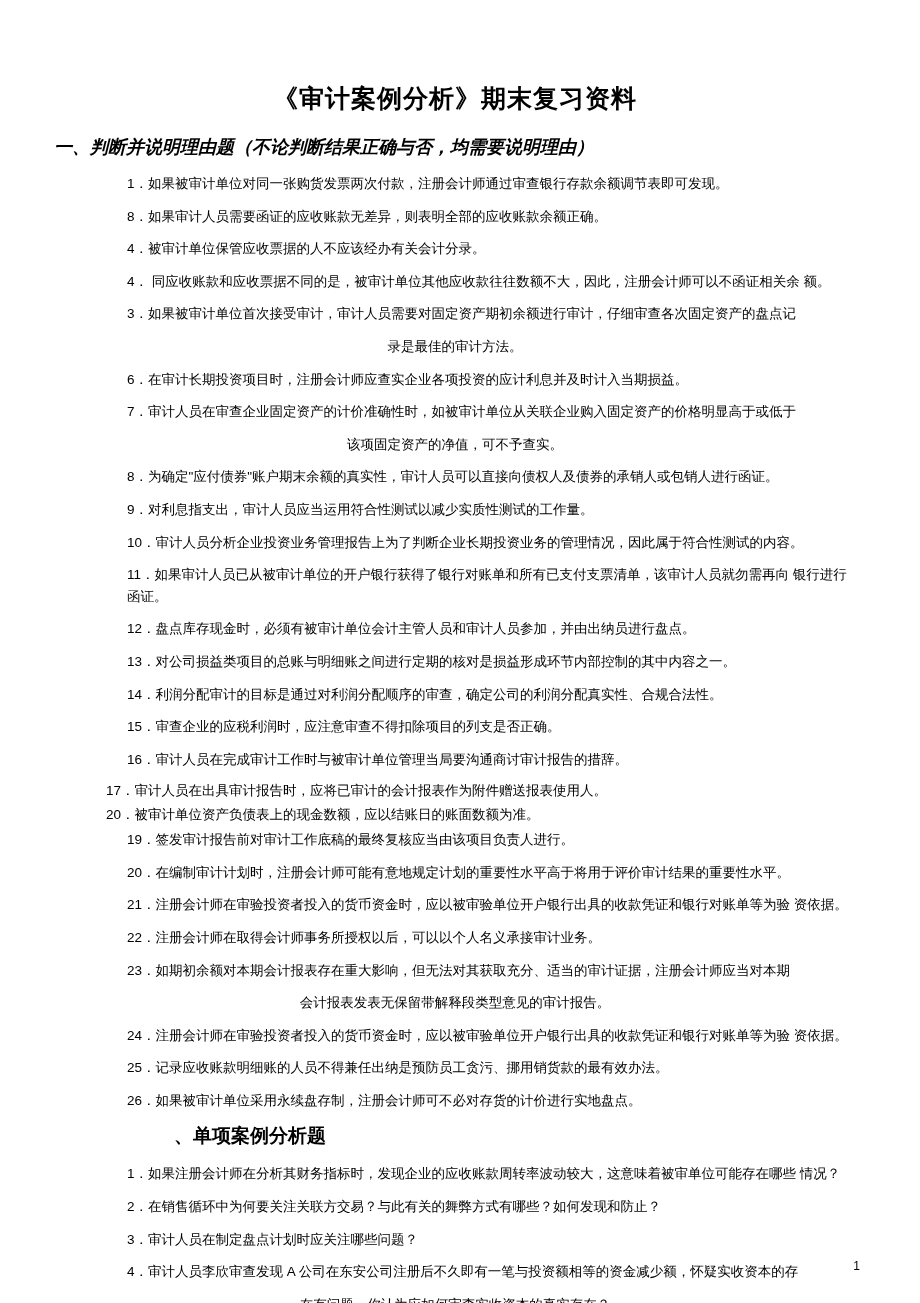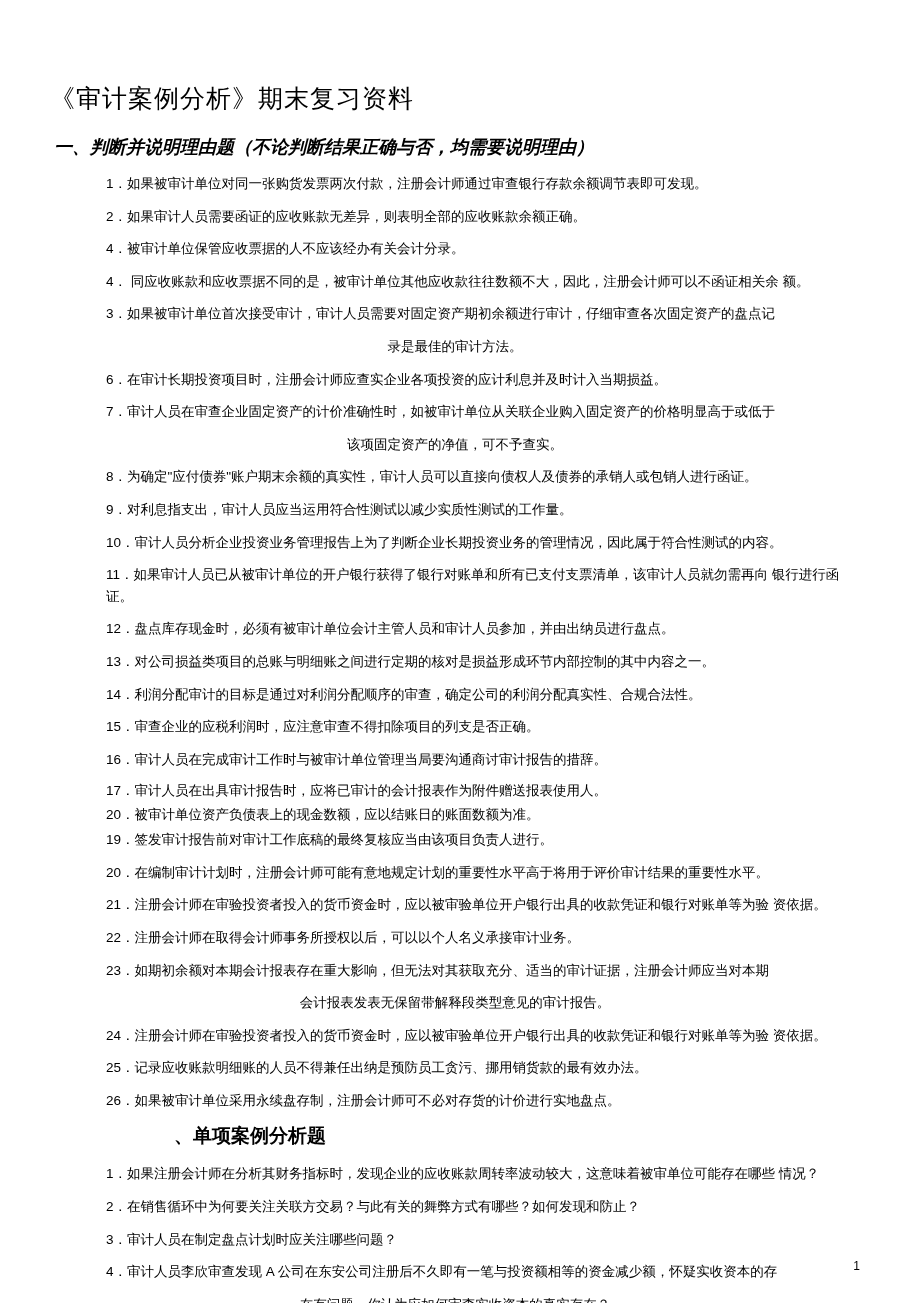--- a/index.html
+++ b/index.html
@@ -6,40 +6,41 @@
     body {
       width: 920px;
       height: 1303px;
       background: #fff;
       font-family: "SimSun", "宋体", "Microsoft YaHei", sans-serif;
       color: #000;
       padding: 82px 60px 40px 50px;
       position: relative;
     }
     .title {
+      text-align: center;
       font-size: 25px;
-      font-weight: normal;
+      font-weight: bold;
       margin-bottom: 20px;
       letter-spacing: 1px;
     }
     .section-heading {
       font-size: 18px;
       margin-bottom: 14px;
       margin-left: 4px;
       font-style: italic;
     }
     .section-heading-2 {
       font-size: 19px;
       margin: 12px 0 14px 124px;
     }
     .item {
       font-size: 13.5px;
       line-height: 1.6;
       margin-bottom: 11px;
-      margin-left: 56px;
+      margin-left: 77px;
     }
     .item-continue {
       font-size: 13.5px;
       line-height: 1.6;
       margin-bottom: 11px;
       margin-left: 0;
       text-align: center;
     }
     .item-tight {
       font-size: 13.5px;
@@ -56,21 +57,21 @@
     }
   </style>
 </head>
 <body>
 
 <h1 class="title">《审计案例分析》期末复习资料</h1>
 
 <h2 class="section-heading">一、判断并说明理由题（不论判断结果正确与否，均需要说明理由）</h2>
 
 <p class="item">1．如果被审计单位对同一张购货发票两次付款，注册会计师通过审查银行存款余额调节表即可发现。</p>
-<p class="item">2．如果审计人员需要函证的应收账款无差异，则表明全部的应收账款余额正确。</p>
+<p class="item">8．如果审计人员需要函证的应收账款无差异，则表明全部的应收账款余额正确。</p>
 <p class="item">4．被审计单位保管应收票据的人不应该经办有关会计分录。</p>
 <p class="item">4． 同应收账款和应收票据不同的是，被审计单位其他应收款往往数额不大，因此，注册会计师可以不函证相关余 额。</p>
 <p class="item">3．如果被审计单位首次接受审计，审计人员需要对固定资产期初余额进行审计，仔细审查各次固定资产的盘点记</p>
 <p class="item-continue">录是最佳的审计方法。</p>
 <p class="item">6．在审计长期投资项目时，注册会计师应查实企业各项投资的应计利息并及时计入当期损益。</p>
 <p class="item">7．审计人员在审查企业固定资产的计价准确性时，如被审计单位从关联企业购入固定资产的价格明显高于或低于</p>
 <p class="item-continue">该项固定资产的净值，可不予查实。</p>
 <p class="item">8．为确定"应付债券"账户期末余额的真实性，审计人员可以直接向债权人及债券的承销人或包销人进行函证。</p>
 <p class="item">9．对利息指支出，审计人员应当运用符合性测试以减少实质性测试的工作量。</p>
 <p class="item">10．审计人员分析企业投资业务管理报告上为了判断企业长期投资业务的管理情况，因此属于符合性测试的内容。</p>

